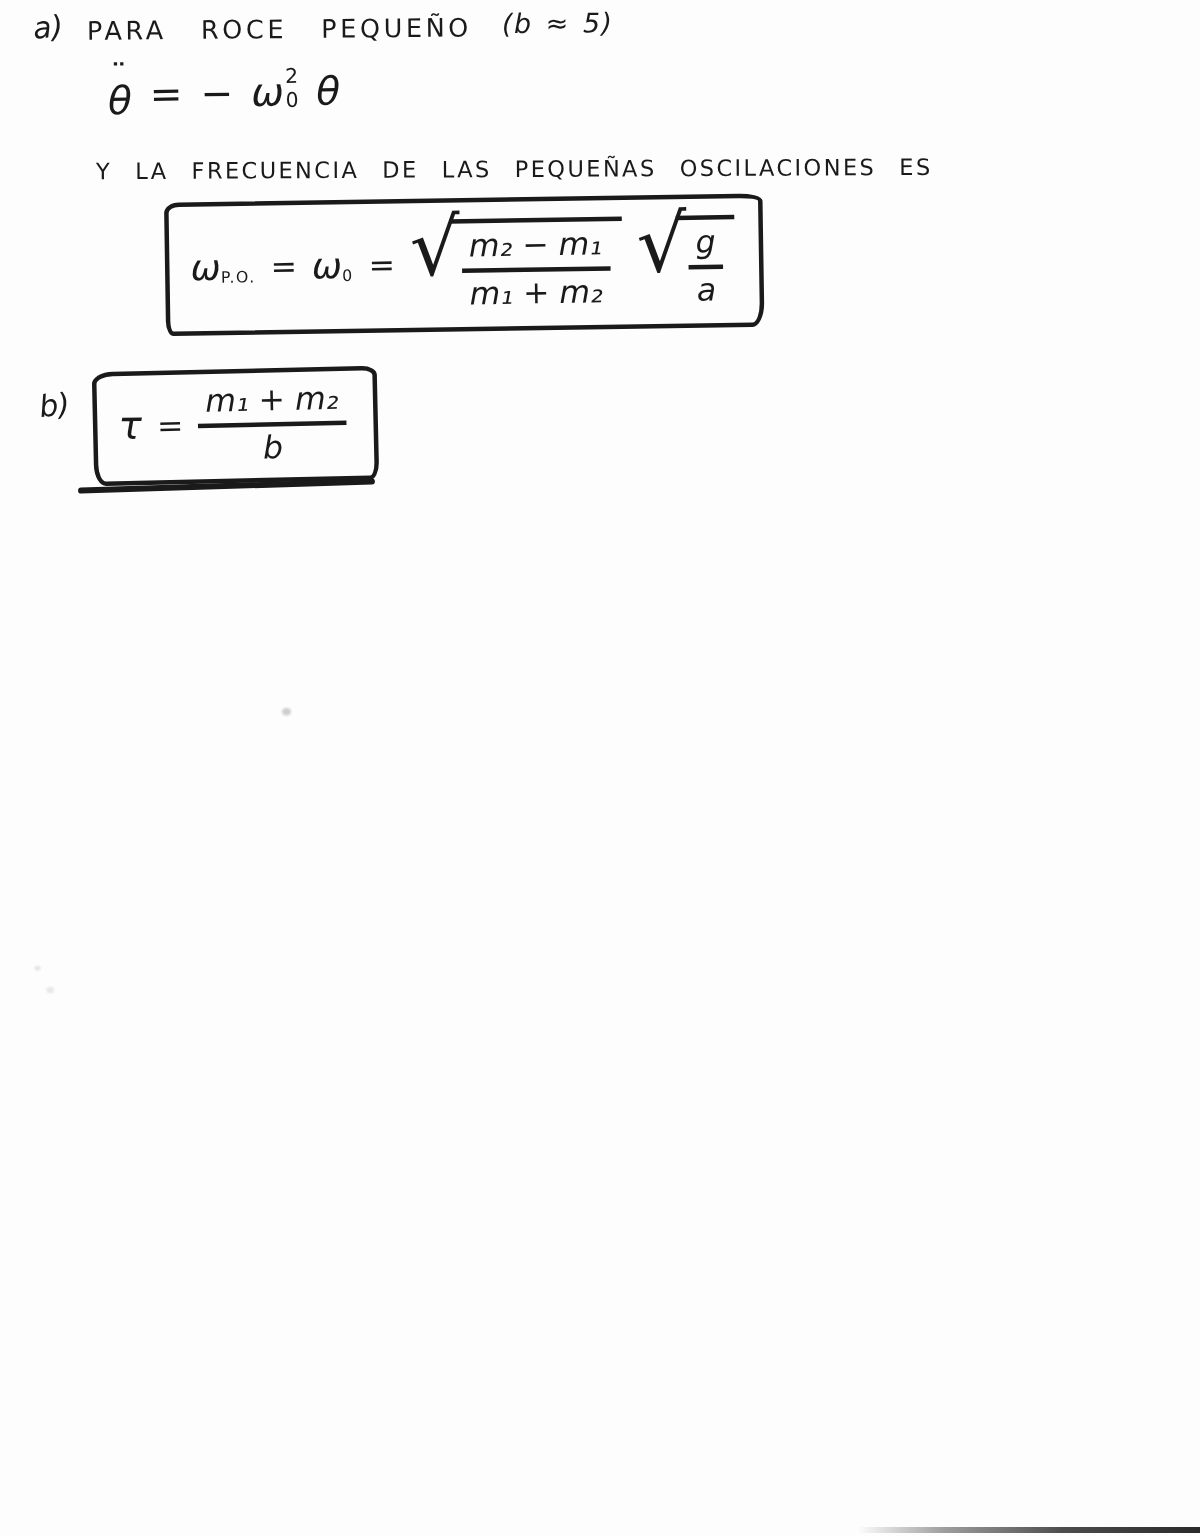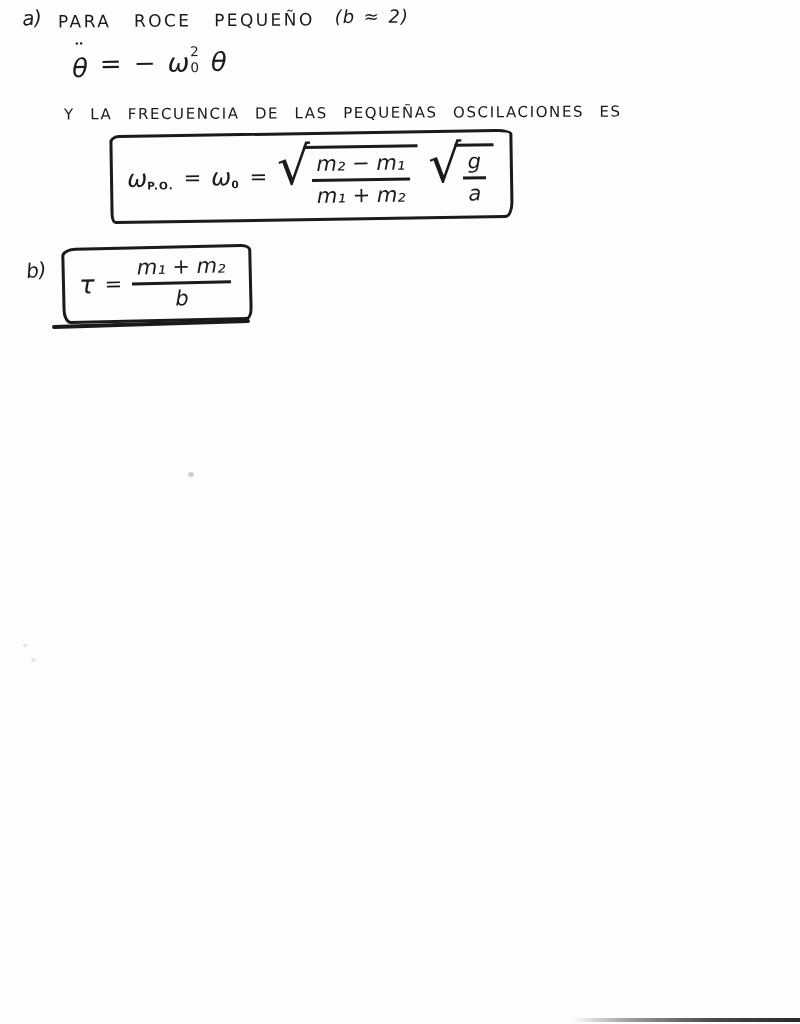--- a/index.html
+++ b/index.html
@@ -82,21 +82,20 @@
     line-height:1.15;
     margin-left:1px;
     transform:translateY(-2px);
     font-style:normal;
   }
   .sub-small{
     font-size:0.5em;
     font-style:normal;
     transform:translateY(7px);
     letter-spacing:1px;
-    font-weight:bold;
   }
   .frac{
     display:inline-flex;
     flex-direction:column;
     align-items:center;
     text-align:center;
     line-height:1.15;
   }
   .frac .num{
     padding:0 5px 3px;
@@ -172,21 +171,21 @@
 </style>
 </head>
 <body>
 
 <div id="scanned-page">
 
   <div class="abs hand part-label" style="left:22px;top:6px;transform:rotate(-5deg);">a)</div>
 
   <div class="abs hand statement-line" style="left:58px;top:10px;">
     <span>PARA ROCE PEQUEÑO</span>
-    <span class="condition">(b ≈ 2)</span>
+    <span class="condition">(b ≈ 5)</span>
   </div>
 
   <div class="abs hand math eq-theta" style="left:72px;top:46px;">
     <span class="ddot">
       <span class="mark">¨</span>
       <span>θ</span>
     </span>
     <span>=</span>
     <span>−</span>
     <span style="display:inline-flex;align-items:center;">

